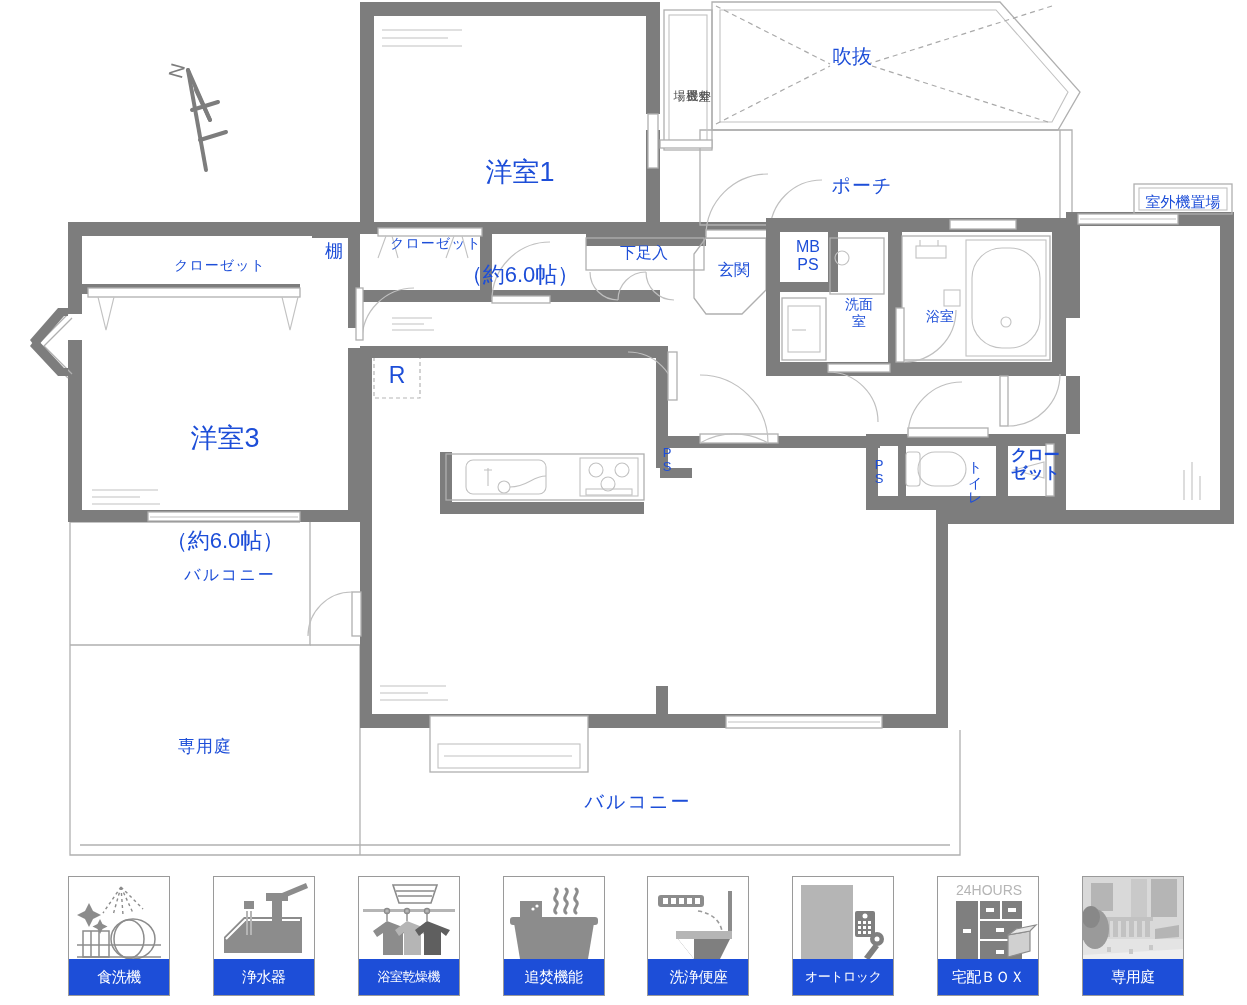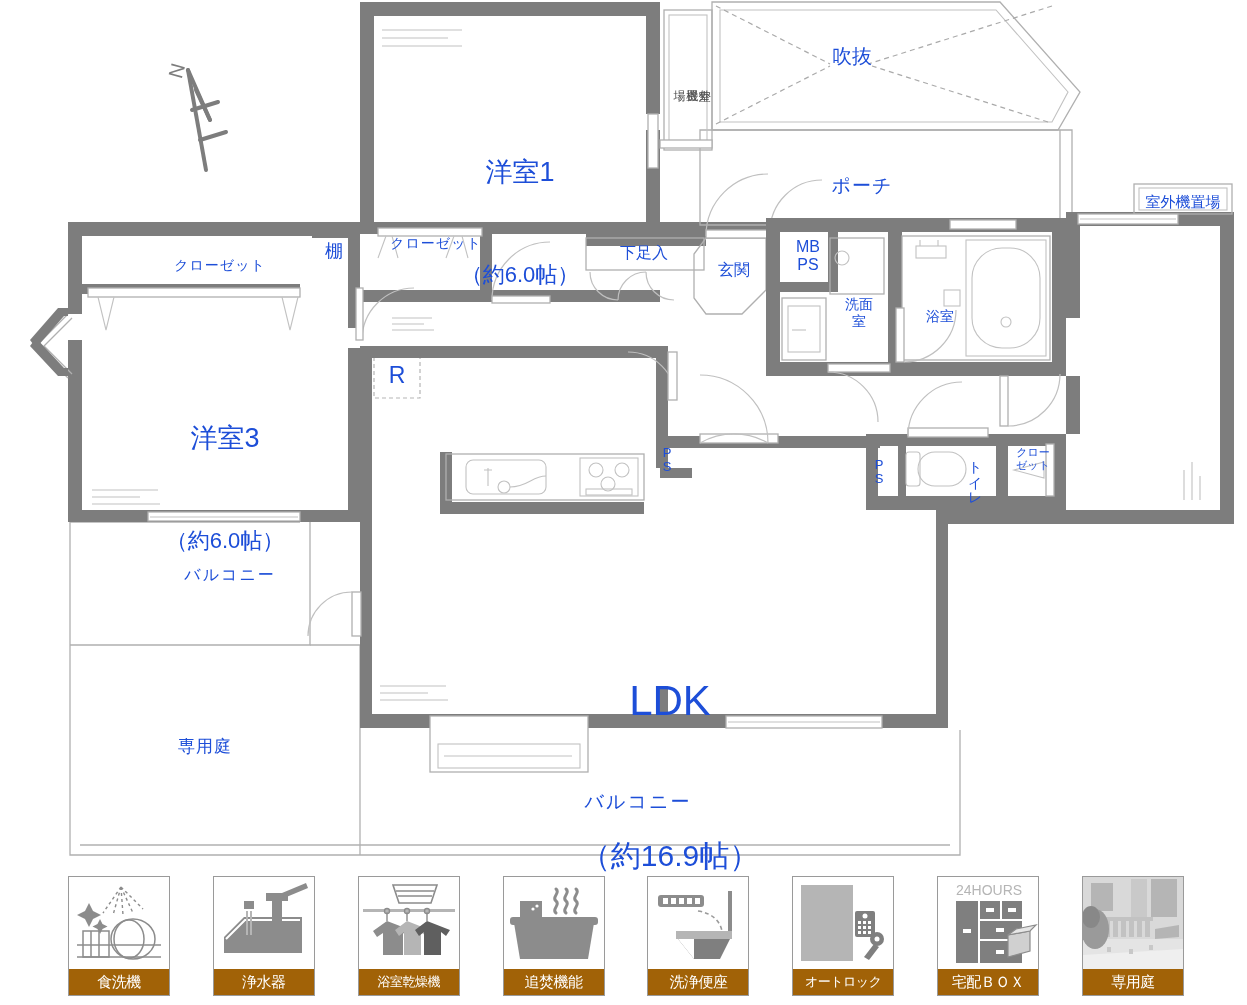--- a/index.html
+++ b/index.html
@@ -62,22 +62,22 @@
     flex-direction: column;
   }
   .amenity .art {
     flex: 1 1 auto;
     position: relative;
     overflow: hidden;
     text-align: center;
   }
   .amenity .art svg { position: absolute; left: 0; top: 0; }
   .amenity .cap {
-    height: 26px;
-    background: #a16207;
+    height: 36px;
+    background: #1d4ed8;
     color: #ffffff;
     font-size: 15px;
     letter-spacing: -0.5px;
     display: flex;
     align-items: center;
     justify-content: center;
     white-space: nowrap;
     font-family: "DejaVu Sans", "Liberation Sans", sans-serif;
   }
 </style>
@@ -326,24 +326,20 @@
       <div>洋室1</div>
       <div style="font-size:22px;margin-top:2px;">（約6.0帖）</div>
     </div>
 
 
     <div class="rlabel" style="left:140px;top:352px;width:170px;font-size:27px;">
       <div>洋室3</div>
       <div style="font-size:22px;margin-top:2px;">（約6.0帖）</div>
     </div>
 
-    <div class="rlabel" style="left:560px;top:566px;width:220px;font-size:42px;">
-      <div>LDK</div>
-      <div style="font-size:30px;margin-top:2px;">（約16.9帖）</div>
-    </div>
 
     <div class="rlabel" style="left:376px;top:235px;width:120px;font-size:14px;letter-spacing:1px;">クローゼット</div>
 
     <div class="rlabel" style="left:150px;top:257px;width:140px;font-size:14px;letter-spacing:1px;">クローゼット</div>
 
     <div class="rlabel" style="left:320px;top:240px;width:28px;font-size:18px;">棚</div>
 
     <div class="rlabel vert" style="left:673px;top:34px;height:92px;font-size:12px;color:#4a4a4a;">室外
 機置
 場</div>
@@ -361,21 +357,21 @@
     <div class="rlabel" style="left:782px;top:238px;width:52px;font-size:16px;line-height:1.15;text-align:center;"><span>MB
 PS</span></div>
 
     <div class="rlabel" style="left:836px;top:296px;width:46px;font-size:14px;line-height:1.2;"><span>洗面
 室</span></div>
 
     <div class="rlabel" style="left:912px;top:308px;width:56px;font-size:14px;">浴室</div>
 
     <div class="rlabel vert" style="left:968px;top:450px;height:50px;font-size:14px;">トイレ</div>
 
-    <div class="rlabel" style="left:1011px;top:446px;width:44px;font-size:11px;line-height:1.15;"><span>クロー
+    <div class="rlabel" style="left:1011px;top:446px;width:44px;font-size:16px;line-height:1.15;font-weight:bold;"><span>クロー
 ゼット</span></div>
 
     <div class="rlabel" style="left:660px;top:446px;width:14px;font-size:13px;line-height:1.1;">P<br>S</div>
 
     <div class="rlabel" style="left:872px;top:458px;width:14px;font-size:13px;line-height:1.1;">P<br>S</div>
 
     <div class="rlabel" style="left:382px;top:361px;width:30px;font-size:23px;">R</div>
 
     <div class="rlabel" style="left:150px;top:565px;width:160px;font-size:16px;letter-spacing:2px;">バルコニー</div>
 

